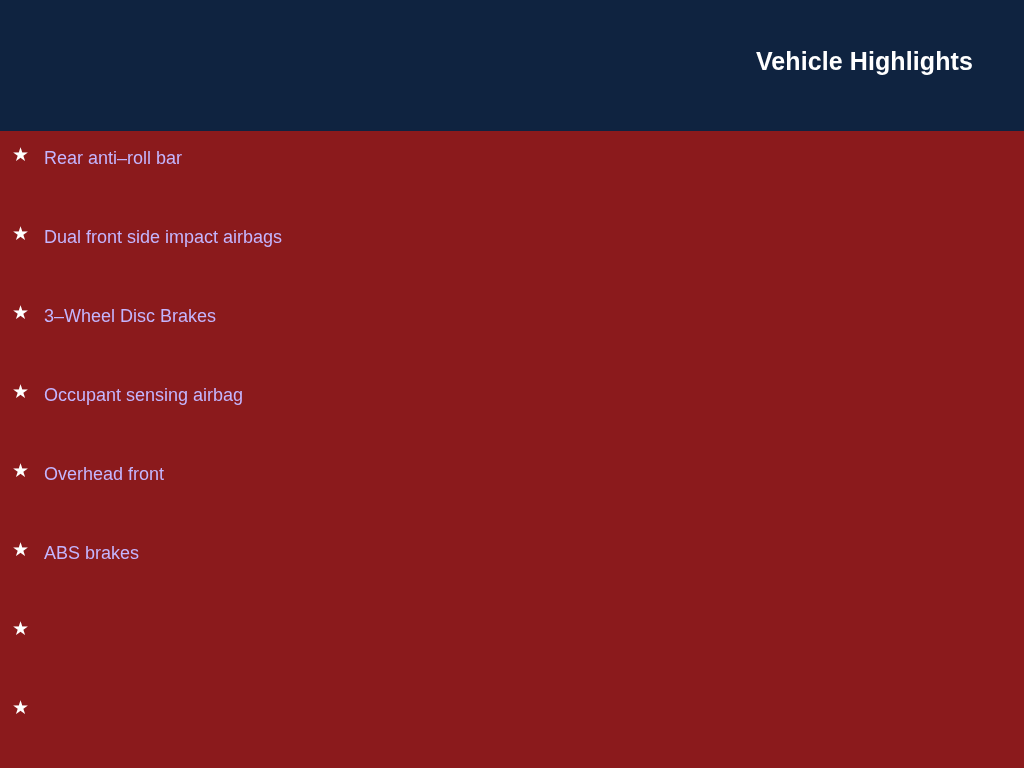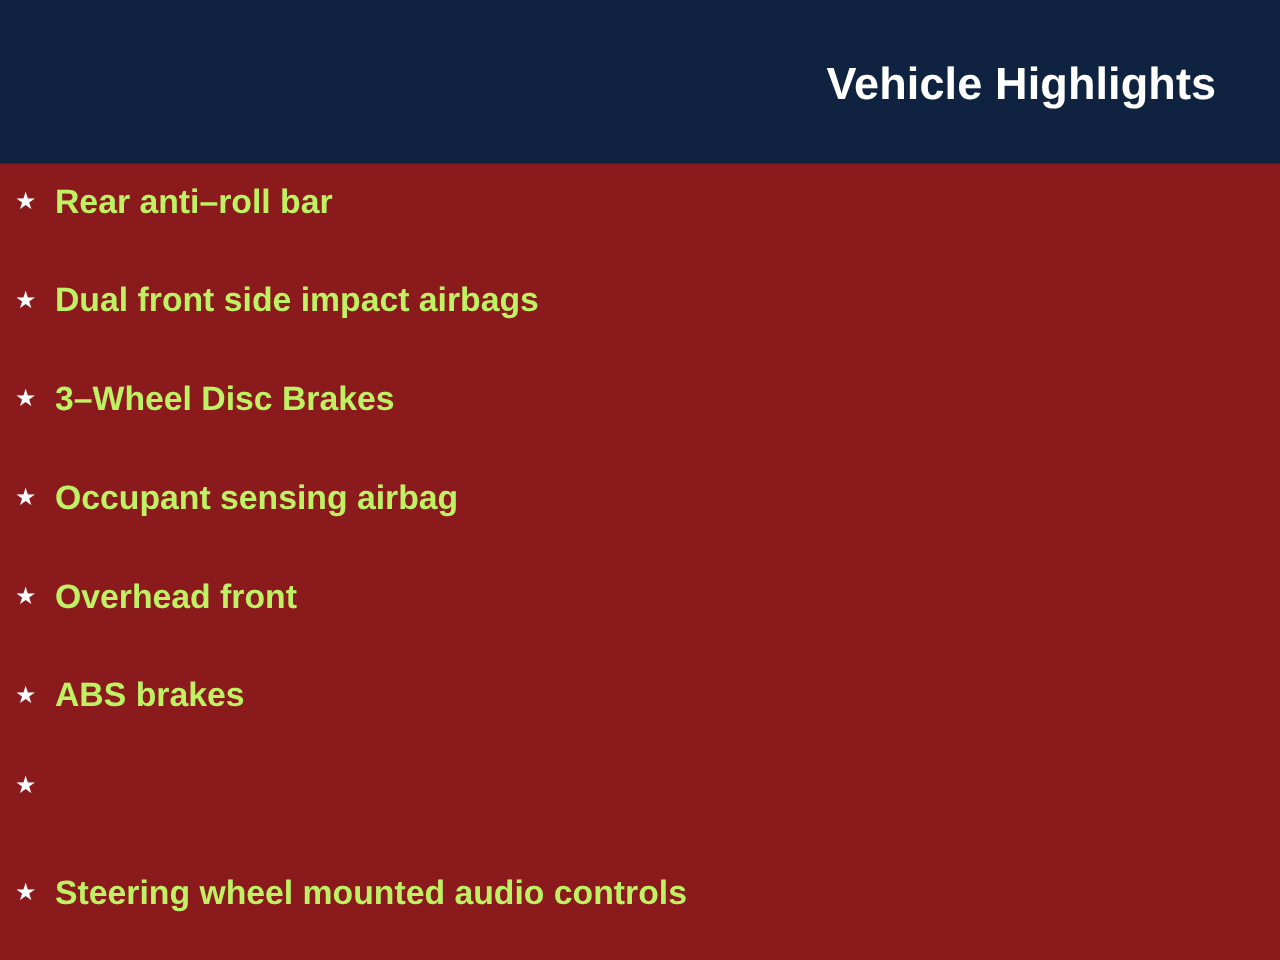--- a/index.html
+++ b/index.html
@@ -32,21 +32,21 @@
     height: 131px;
     background: #0f2340;
     flex: 0 0 131px;
     display: flex;
     align-items: flex-start;
     justify-content: flex-end;
   }
 
   #slide-title {
     color: #ffffff;
-    font-size: 36px;
+    font-size: 25px;
     font-weight: bold;
     letter-spacing: 0.1px;
     line-height: 1;
     margin-top: 49px;
     margin-right: 51px;
     white-space: nowrap;
   }
 
   
   #body-band {
@@ -76,26 +76,26 @@
     color: #ffffff;
     font-size: 19px;
     line-height: 1;
     text-align: left;
     position: relative;
     top: -3px;
   }
 
   .highlight-text {
     flex: 1 1 auto;
-    color: #bef264;
-    font-size: 27px;
+    color: #c4b5fd;
+    font-size: 18px;
     line-height: 1;
     padding-left: 12px;
     white-space: nowrap;
-    font-weight: bold;
+    font-weight: normal;
   }
 </style>
 </head>
 <body>
 
 <div id="slide">
 
   <div id="header-band">
     <h1 id="slide-title">Vehicle Highlights</h1>
   </div>
@@ -124,18 +124,17 @@
       </li>
       <li class="highlight-item">
         <span class="bullet-star">★</span>
         <span class="highlight-text">ABS brakes</span>
       </li>
       <li class="highlight-item">
         <span class="bullet-star">★</span>
       </li>
       <li class="highlight-item">
         <span class="bullet-star">★</span>
-        <span class="highlight-text">Steering wheel mounted audio controls</span>
       </li>
     </ul>
   </div>
 
 </div>
 
 </body></html>

